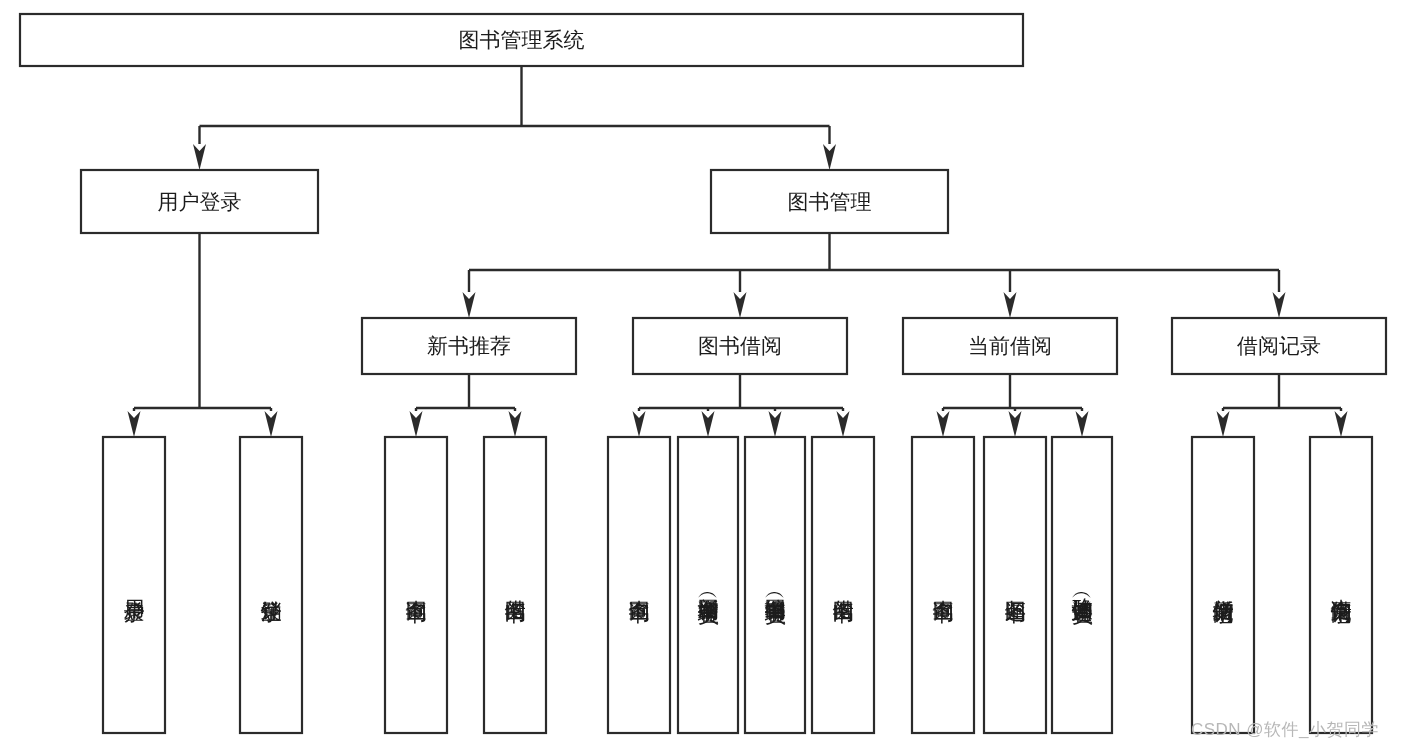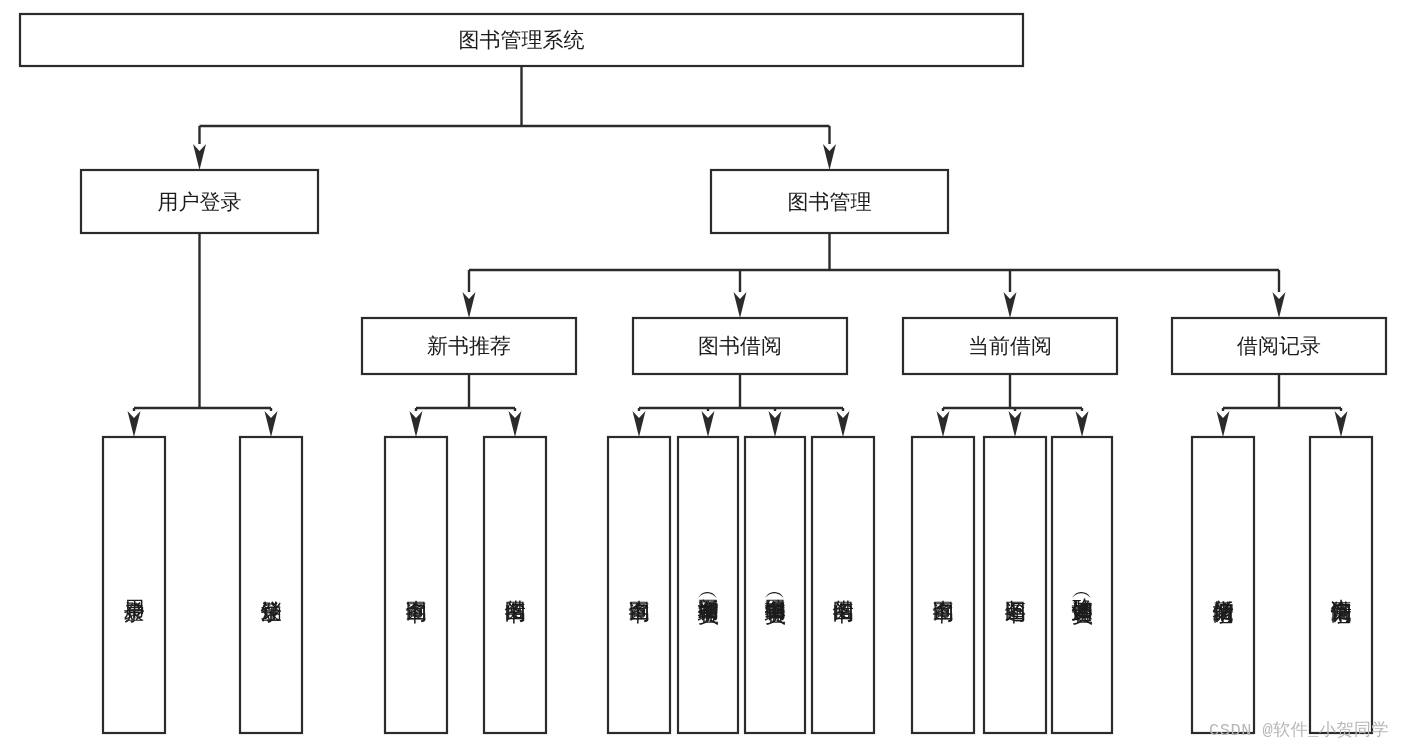--- a/index.html
+++ b/index.html
@@ -59,23 +59,23 @@
     font-family: "DejaVu Sans", "Liberation Sans", sans-serif;
     font-size: 21px;
     line-height: 1.06;
     color: #1c1c1c;
     letter-spacing: 1px;
     white-space: nowrap;
     pointer-events: none;
   }
   .watermark {
     position: absolute;
-    right: 16px;
+    right: 26px;
     bottom: 6px;
-    font-family: Liberation Mono, monospace;
+    font-family: Liberation Sans, sans-serif;
     font-size: 17px;
     color: #b7b7b7;
     letter-spacing: 0.5px;
     user-select: none;
   }
 </style>
 </head>
 <body>
 
 <div id="diagram-root">

